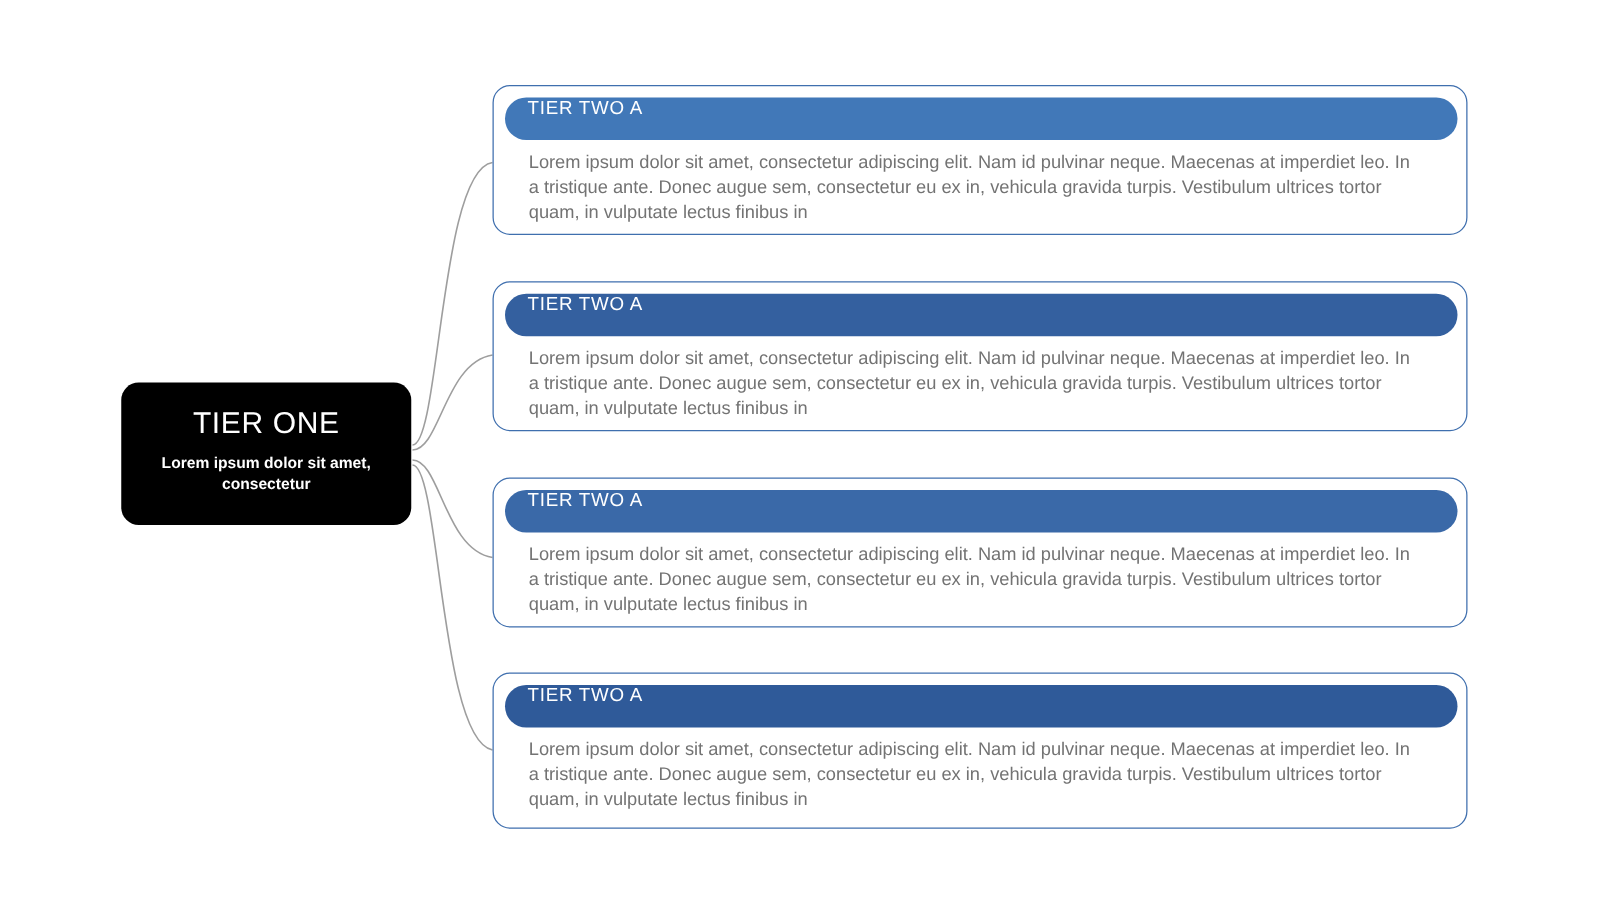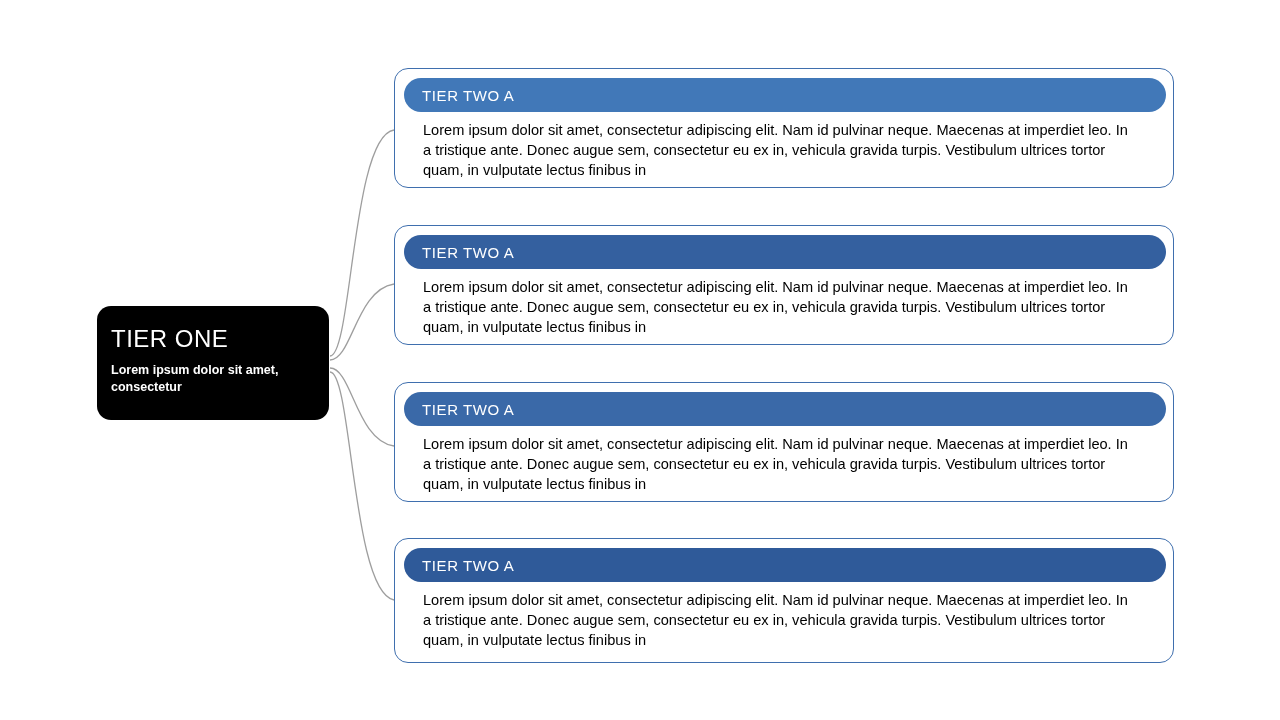--- a/index.html
+++ b/index.html
@@ -34,20 +34,21 @@
     position: absolute;
     left: 97px;
     top: 306px;
     width: 232px;
     height: 114px;
     background: #000000;
     border-radius: 14px;
     color: #ffffff;
     box-sizing: border-box;
     padding: 16px 14px 12px 14px;
+    text-align: center;
   }
   .root-title {
     font-size: 24px;
     letter-spacing: 0.5px;
     font-weight: 400;
     line-height: 1.1;
     margin: 4px 0 10px 0;
     font-family: "Liberation Sans Narrow", "Liberation Sans", sans-serif;
   }
   .root-desc {
@@ -69,36 +70,35 @@
     overflow: visible;
   }
   .card-header {
     position: absolute;
     left: 9px;
     top: 9px;
     width: 762px;
     height: 34px;
     border-radius: 17px;
     display: flex;
-    align-items: center;
     padding-left: 18px;
     box-sizing: border-box;
     color: #ffffff;
     font-size: 15px;
     letter-spacing: 0.6px;
     font-family: "Liberation Sans Narrow", "Liberation Sans", sans-serif;
   }
   .card-body {
     position: absolute;
     left: 28px;
     top: 52px;
     width: 712px;
     font-size: 14.6px;
     line-height: 1.37;
-    color: #000000;
+    color: #737373;
   }
 
   .card-1 { top: 68px;  height: 120px; }
   .card-2 { top: 225px; height: 120px; }
   .card-3 { top: 382px; height: 120px; }
   .card-4 { top: 538px; height: 125px; }
 </style>
 </head>
 <body>
 

